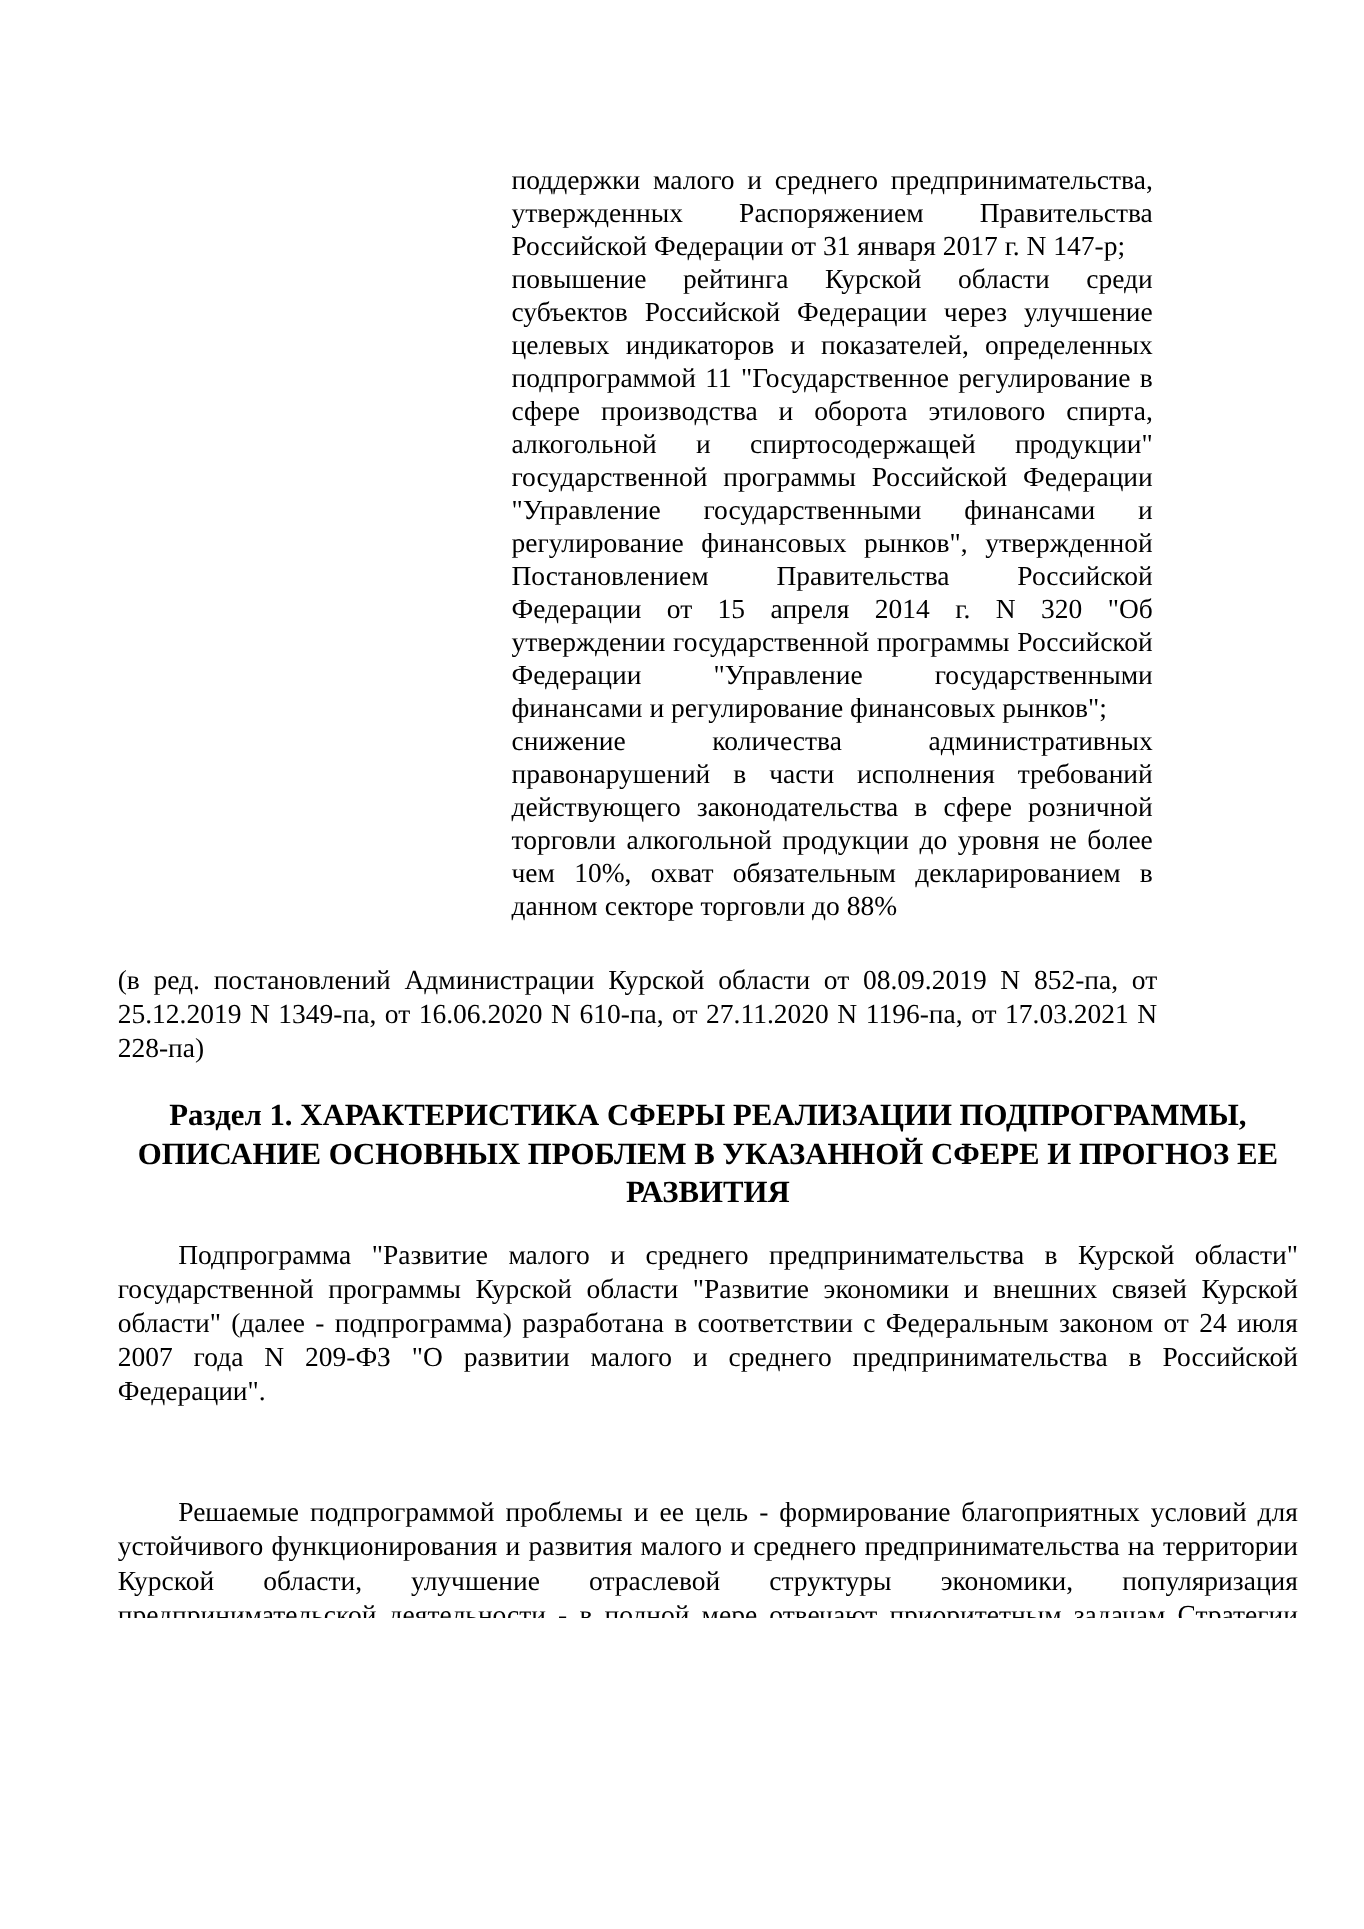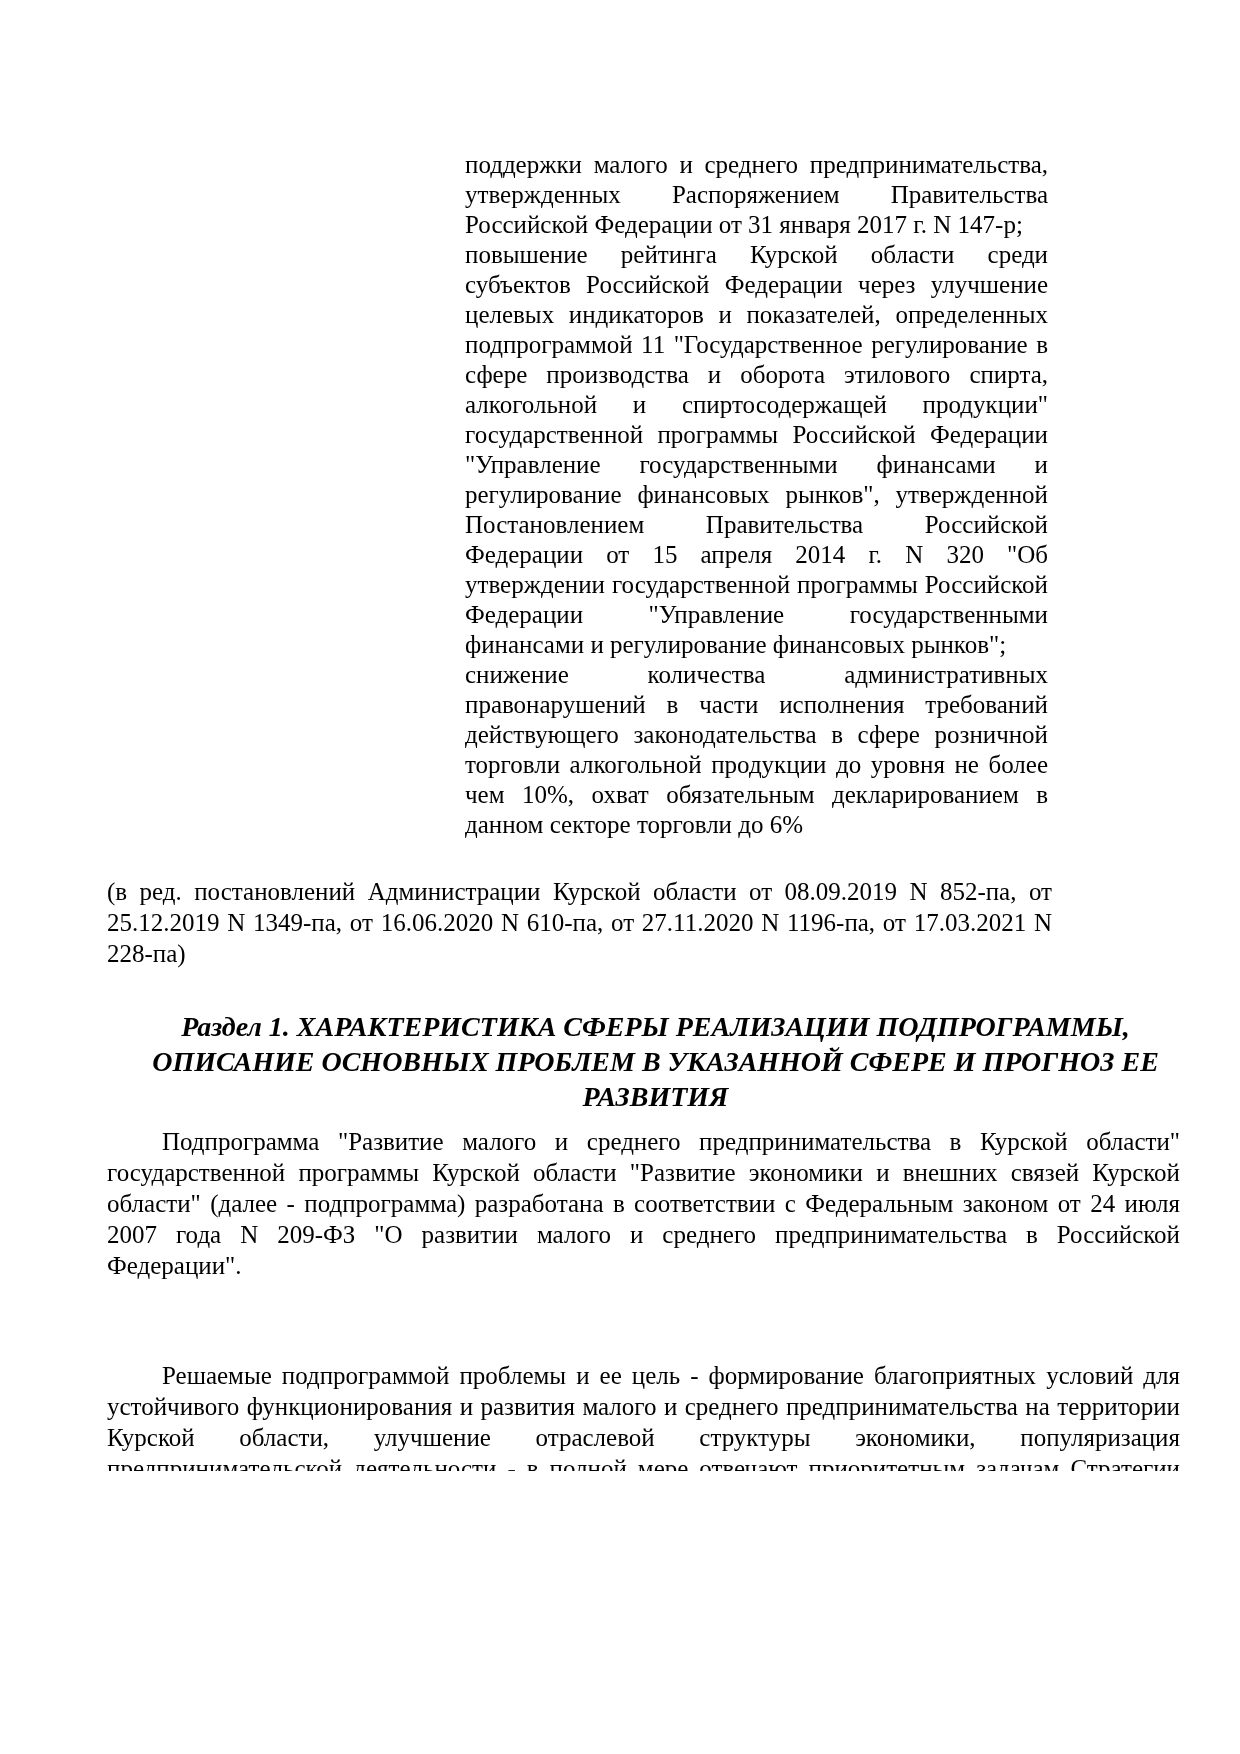--- a/index.html
+++ b/index.html
@@ -40,26 +40,25 @@
     font-size: 25px;
     line-height: 31px;
     text-align: justify;
   }
   
   .section-heading {
     position: absolute;
     left: 107px;
     top: 997px;
     width: 1073px;
-    margin: 12px;
+    margin: 0;
     font-size: 28px;
     line-height: 35px;
     font-weight: bold;
     text-align: center;
-    font-style: italic;
   }
   
   .body-para {
     position: absolute;
     left: 107px;
     width: 1073px;
     margin: 0;
     font-size: 25px;
     line-height: 31px;
     text-align: justify;
@@ -69,21 +68,21 @@
   .body-para.p2 { top: 1360px; }
 </style>
 </head>
 <body>
 
 <div class="page">
 
   <div class="passport-block">
     <p>поддержки малого и среднего предпринимательства, утвержденных Распоряжением Правительства Российской Федерации от 31 января 2017 г. N 147-р;</p>
     <p>повышение рейтинга Курской области среди субъектов Российской Федерации через улучшение целевых индикаторов и показателей, определенных подпрограммой 11 "Государственное регулирование в сфере производства и оборота этилового спирта, алкогольной и спиртосодержащей продукции" государственной программы Российской Федерации "Управление государственными финансами и регулирование финансовых рынков", утвержденной Постановлением Правительства Российской Федерации от 15 апреля 2014 г. N 320 "Об утверждении государственной программы Российской Федерации "Управление государственными финансами и регулирование финансовых рынков";</p>
-    <p>снижение количества административных правонарушений в части исполнения требований действующего законодательства в сфере розничной торговли алкогольной продукции до уровня не более чем 10%, охват обязательным декларированием в данном секторе торговли до 6%</p>
+    <p>снижение количества административных правонарушений в части исполнения требований действующего законодательства в сфере розничной торговли алкогольной продукции до уровня не более чем 10%, охват обязательным декларированием в данном секторе торговли до 88%</p>
   </div>
 
   <p class="amendment">(в ред. постановлений Администрации Курской области от 08.09.2019 N 852-па, от 25.12.2019 N 1349-па, от 16.06.2020 N 610-па, от 27.11.2020 N 1196-па, от 17.03.2021 N 228-па)</p>
 
   <h1 class="section-heading">Раздел 1. ХАРАКТЕРИСТИКА СФЕРЫ РЕАЛИЗАЦИИ ПОДПРОГРАММЫ, ОПИСАНИЕ ОСНОВНЫХ ПРОБЛЕМ В УКАЗАННОЙ СФЕРЕ И ПРОГНОЗ ЕЕ РАЗВИТИЯ</h1>
 
   <p class="body-para p1">Подпрограмма "Развитие малого и среднего предпринимательства в Курской области" государственной программы Курской области "Развитие экономики и внешних связей Курской области" (далее - подпрограмма) разработана в соответствии с Федеральным законом от 24 июля 2007 года N 209-ФЗ "О развитии малого и среднего предпринимательства в Российской Федерации".</p>
 
   <p class="body-para p2">Решаемые подпрограммой проблемы и ее цель - формирование благоприятных условий для устойчивого функционирования и развития малого и среднего предпринимательства на территории Курской области, улучшение отраслевой структуры экономики, популяризация предпринимательской деятельности - в полной мере отвечают приоритетным задачам Стратегии развития малого и среднего предпринимательства в Российской Федерации на период до 2030 года (далее - Стратегия) и плана мероприятий ("дорожной карты") по реализации Стратегии в 2016 и 2017 годах, утвержденных Распоряжением Правительства Российской Федерации от 2 июня 2016 г. N 1083-р, Стратегии социально-экономического развития Курской области на период до 2020 года, одобренной постановлением Курской областной Думы от 24 мая 2007 года N 381-IV ОД, в том числе:</p>
 

